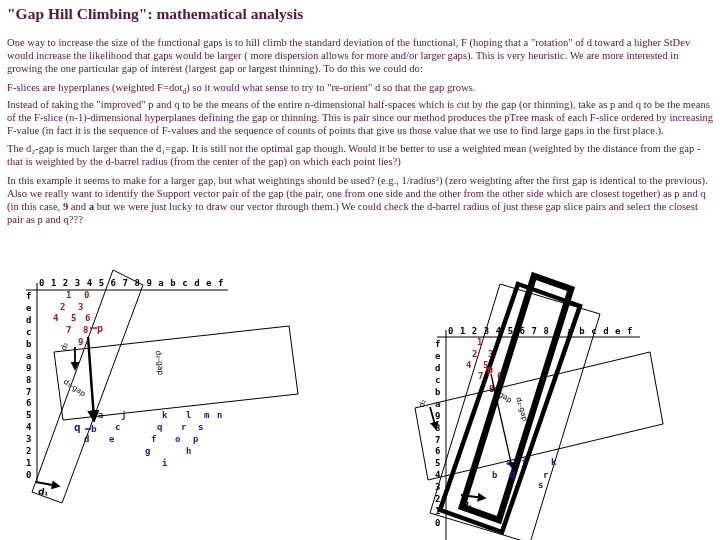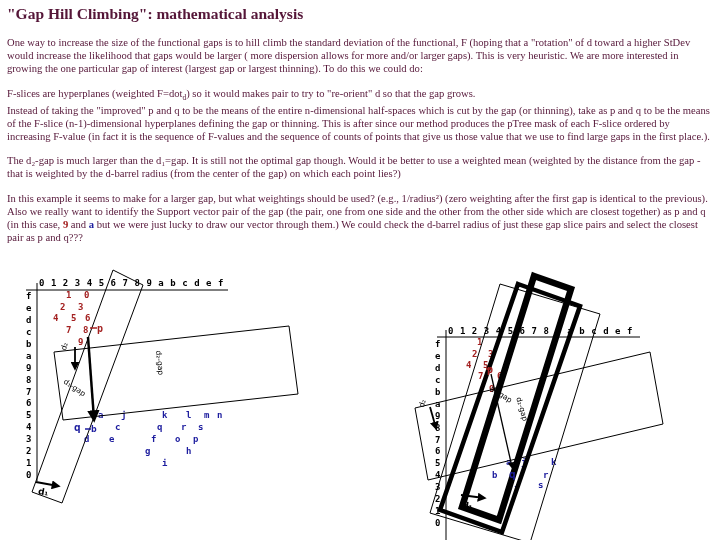--- a/index.html
+++ b/index.html
@@ -1,21 +1,21 @@
 <!DOCTYPE html>
 <html><head>
 <meta charset="utf-8">
 <style>
   html,body{margin:0;padding:0;}
   body{width:720px;height:540px;background:#fff;position:relative;overflow:hidden;
        font-family:"Liberation Serif","DejaVu Serif",serif;}
   .layer{position:absolute;inset:0;pointer-events:none;}
   #text-col{position:absolute;left:7px;top:5px;width:708px;color:#551638;z-index:1;}
   #slide-title{font-size:15.5px;font-weight:bold;margin:0 0 14px 0;}
-  .para{font-size:10.6px;line-height:12.9px;margin:12px 0 4px 0;}
+  .para{font-size:10.6px;line-height:12.9px;margin:6px 0 4px 0;}
   .para sub{font-size:7.5px;}
   .nine{color:#a32020;font-weight:bold;}
   .achar{color:#1c1c9e;font-weight:bold;}
   .xaxis{position:absolute;font:bold 9px "DejaVu Sans Mono",monospace;color:#000;
          letter-spacing:0.55px;white-space:pre;}
   .yaxis{position:absolute;font:bold 9px "DejaVu Sans Mono",monospace;color:#000;
          line-height:11.93px;white-space:pre;}
   .pt{position:absolute;white-space:pre;transform-origin:0 0;}
   .redpts .pt{color:#a32020;font:bold 9px "DejaVu Sans Mono",monospace;}
   .bluepts .pt{color:#1c1c9e;font:bold 9px "DejaVu Sans Mono",monospace;}
@@ -26,23 +26,23 @@
   .emph .pt.qs{color:#1c1c9e;font:bold 9.5px "DejaVu Sans Mono",monospace;}
   #pts1{z-index:1;} #shapes{z-index:2;} #pts3{z-index:3;}
   svg{position:absolute;left:0;top:0;}
 </style>
 </head>
 <body>
 
 <div id="text-col">
   <h1 id="slide-title">"Gap Hill Climbing": mathematical analysis</h1>
   <p class="para">One way to increase the size of the functional gaps is to hill climb the standard deviation of the functional, F (hoping that a "rotation" of d toward a higher StDev would increase the likelihood that gaps would be larger ( more dispersion allows for more and/or larger gaps).  This is very heuristic.  We are more interested in growing the one particular gap of interest (largest gap or largest thinning).  To do this we could do:</p>
-  <p class="para"><span>F-slices are hyperplanes (weighted F=dot</span><sub>d</sub><span>) so it would makes pair to try to "re-orient" d so that the gap grows.</span><br>
+  <p class="para"><span>F-slices are hyperplanes (weighted F=dot</span><sub>d</sub><span>) so it would what sense to try to "re-orient" d so that the gap grows.</span><br>
      <span>Instead of taking the "improved" p and q to be the means of the entire n-dimensional half-spaces which is cut by the gap (or thinning), take as p and q to be the means of the F-slice (n-1)-dimensional hyperplanes defining the gap or thinning.</span>
-     <span>This is after since our method produces the pTree mask of each F-slice ordered by increasing F-value (in fact it is the sequence of F-values and the sequence of counts of points that give us those value that we use to find large gaps in the first place.).</span></p>
+     <span>This is pair since our method produces the pTree mask of each F-slice ordered by increasing F-value (in fact it is the sequence of F-values and the sequence of counts of points that give us those value that we use to find large gaps in the first place.).</span></p>
   <p class="para">The d₂-gap is much larger than the d₁=gap.  It is still not the optimal gap though.  Would it be better to use a weighted mean (weighted by the distance from the gap - that is weighted by the d-barrel radius (from the center of the gap) on which each point lies?)</p>
   <p class="para"><span>In this example it seems to make for a larger gap, but what weightings should be used? (e.g., 1/radius²) (zero weighting after the first gap is identical to the previous).  Also we really want to identify the Support vector pair of the gap (the pair, one from one side and the other from the other side which are closest together) as p and q (in this case, </span><span class="nine">9</span><span> and </span><span class="achar">a</span><span> but we were just lucky to draw our vector through them.)  We could check the d-barrel radius of just these gap slice pairs and select the closest pair as p and q???</span></p>
 </div>
 
 <div id="pts1" class="layer">
   <div class="xaxis" style="left:39px;top:278px">0 1 2 3 4 5 6 7 8 9 a b c d e f</div>
   <div class="yaxis" style="left:26px;top:291px">f
 e
 d
 c

